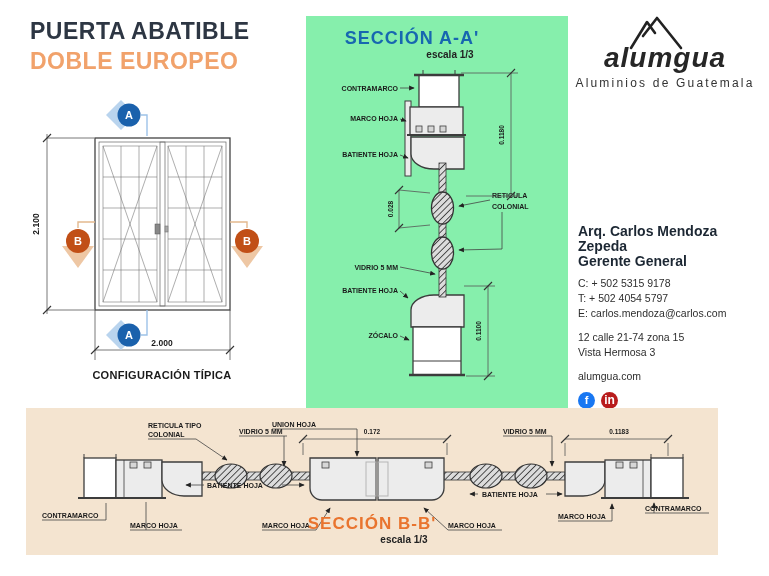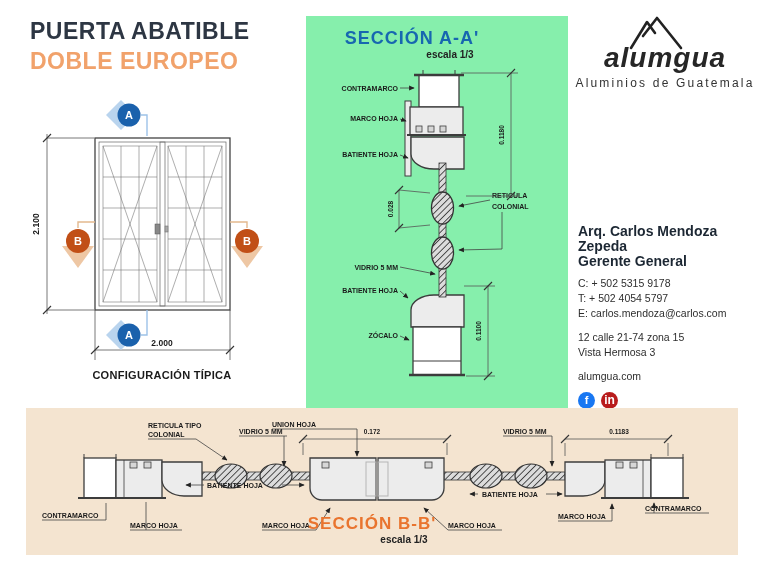--- a/index.html
+++ b/index.html
@@ -7,21 +7,21 @@
     width:769px;height:576px;position:relative;background:#ffffff;
     font-family:"Liberation Sans","DejaVu Sans",sans-serif;overflow:hidden;
   }
   .abs{position:absolute;}
   
   .title-block{left:30px;top:16px;line-height:30px;}
   .title-line1{font-size:23px;font-weight:800;letter-spacing:.5px;color:#2d3643;}
   .title-line2{font-size:23px;font-weight:800;letter-spacing:.5px;color:#f1a26b;}
   
   .panel-aa{left:306px;top:16px;width:262px;height:392px;background:#86efac;}
-  .panel-bb{left:26px;top:408px;width:692px;height:147px;background:#f4e4d0;padding-left:20px;}
+  .panel-bb{left:26px;top:408px;width:692px;height:147px;background:#f4e4d0;}
   .aa-title{left:0;top:12px;width:212px;text-align:center;font-size:18px;font-weight:800;letter-spacing:1px;color:#1767b0;}
   .aa-scale{left:74px;top:33px;width:140px;text-align:center;font-size:10px;font-weight:700;color:#222;}
   .bb-title{left:266px;top:106px;width:160px;text-align:center;font-size:17px;font-weight:800;letter-spacing:1px;color:#e9742e;}
   .bb-scale{left:318px;top:126px;width:120px;text-align:center;font-size:10px;font-weight:700;color:#222;}
   
   .brand-icon{left:627px;top:16px;}
   .brand-word{left:575px;top:42px;width:180px;text-align:center;font-size:28px;font-weight:600;letter-spacing:1px;color:#262626;font-style:italic;}
   .brand-tag{left:575px;top:76px;width:180px;text-align:center;font-size:12px;letter-spacing:2.2px;color:#333;}
   
   .contact{left:578px;top:224px;width:185px;color:#2e2e2e;font-size:10.5px;line-height:15px;}

